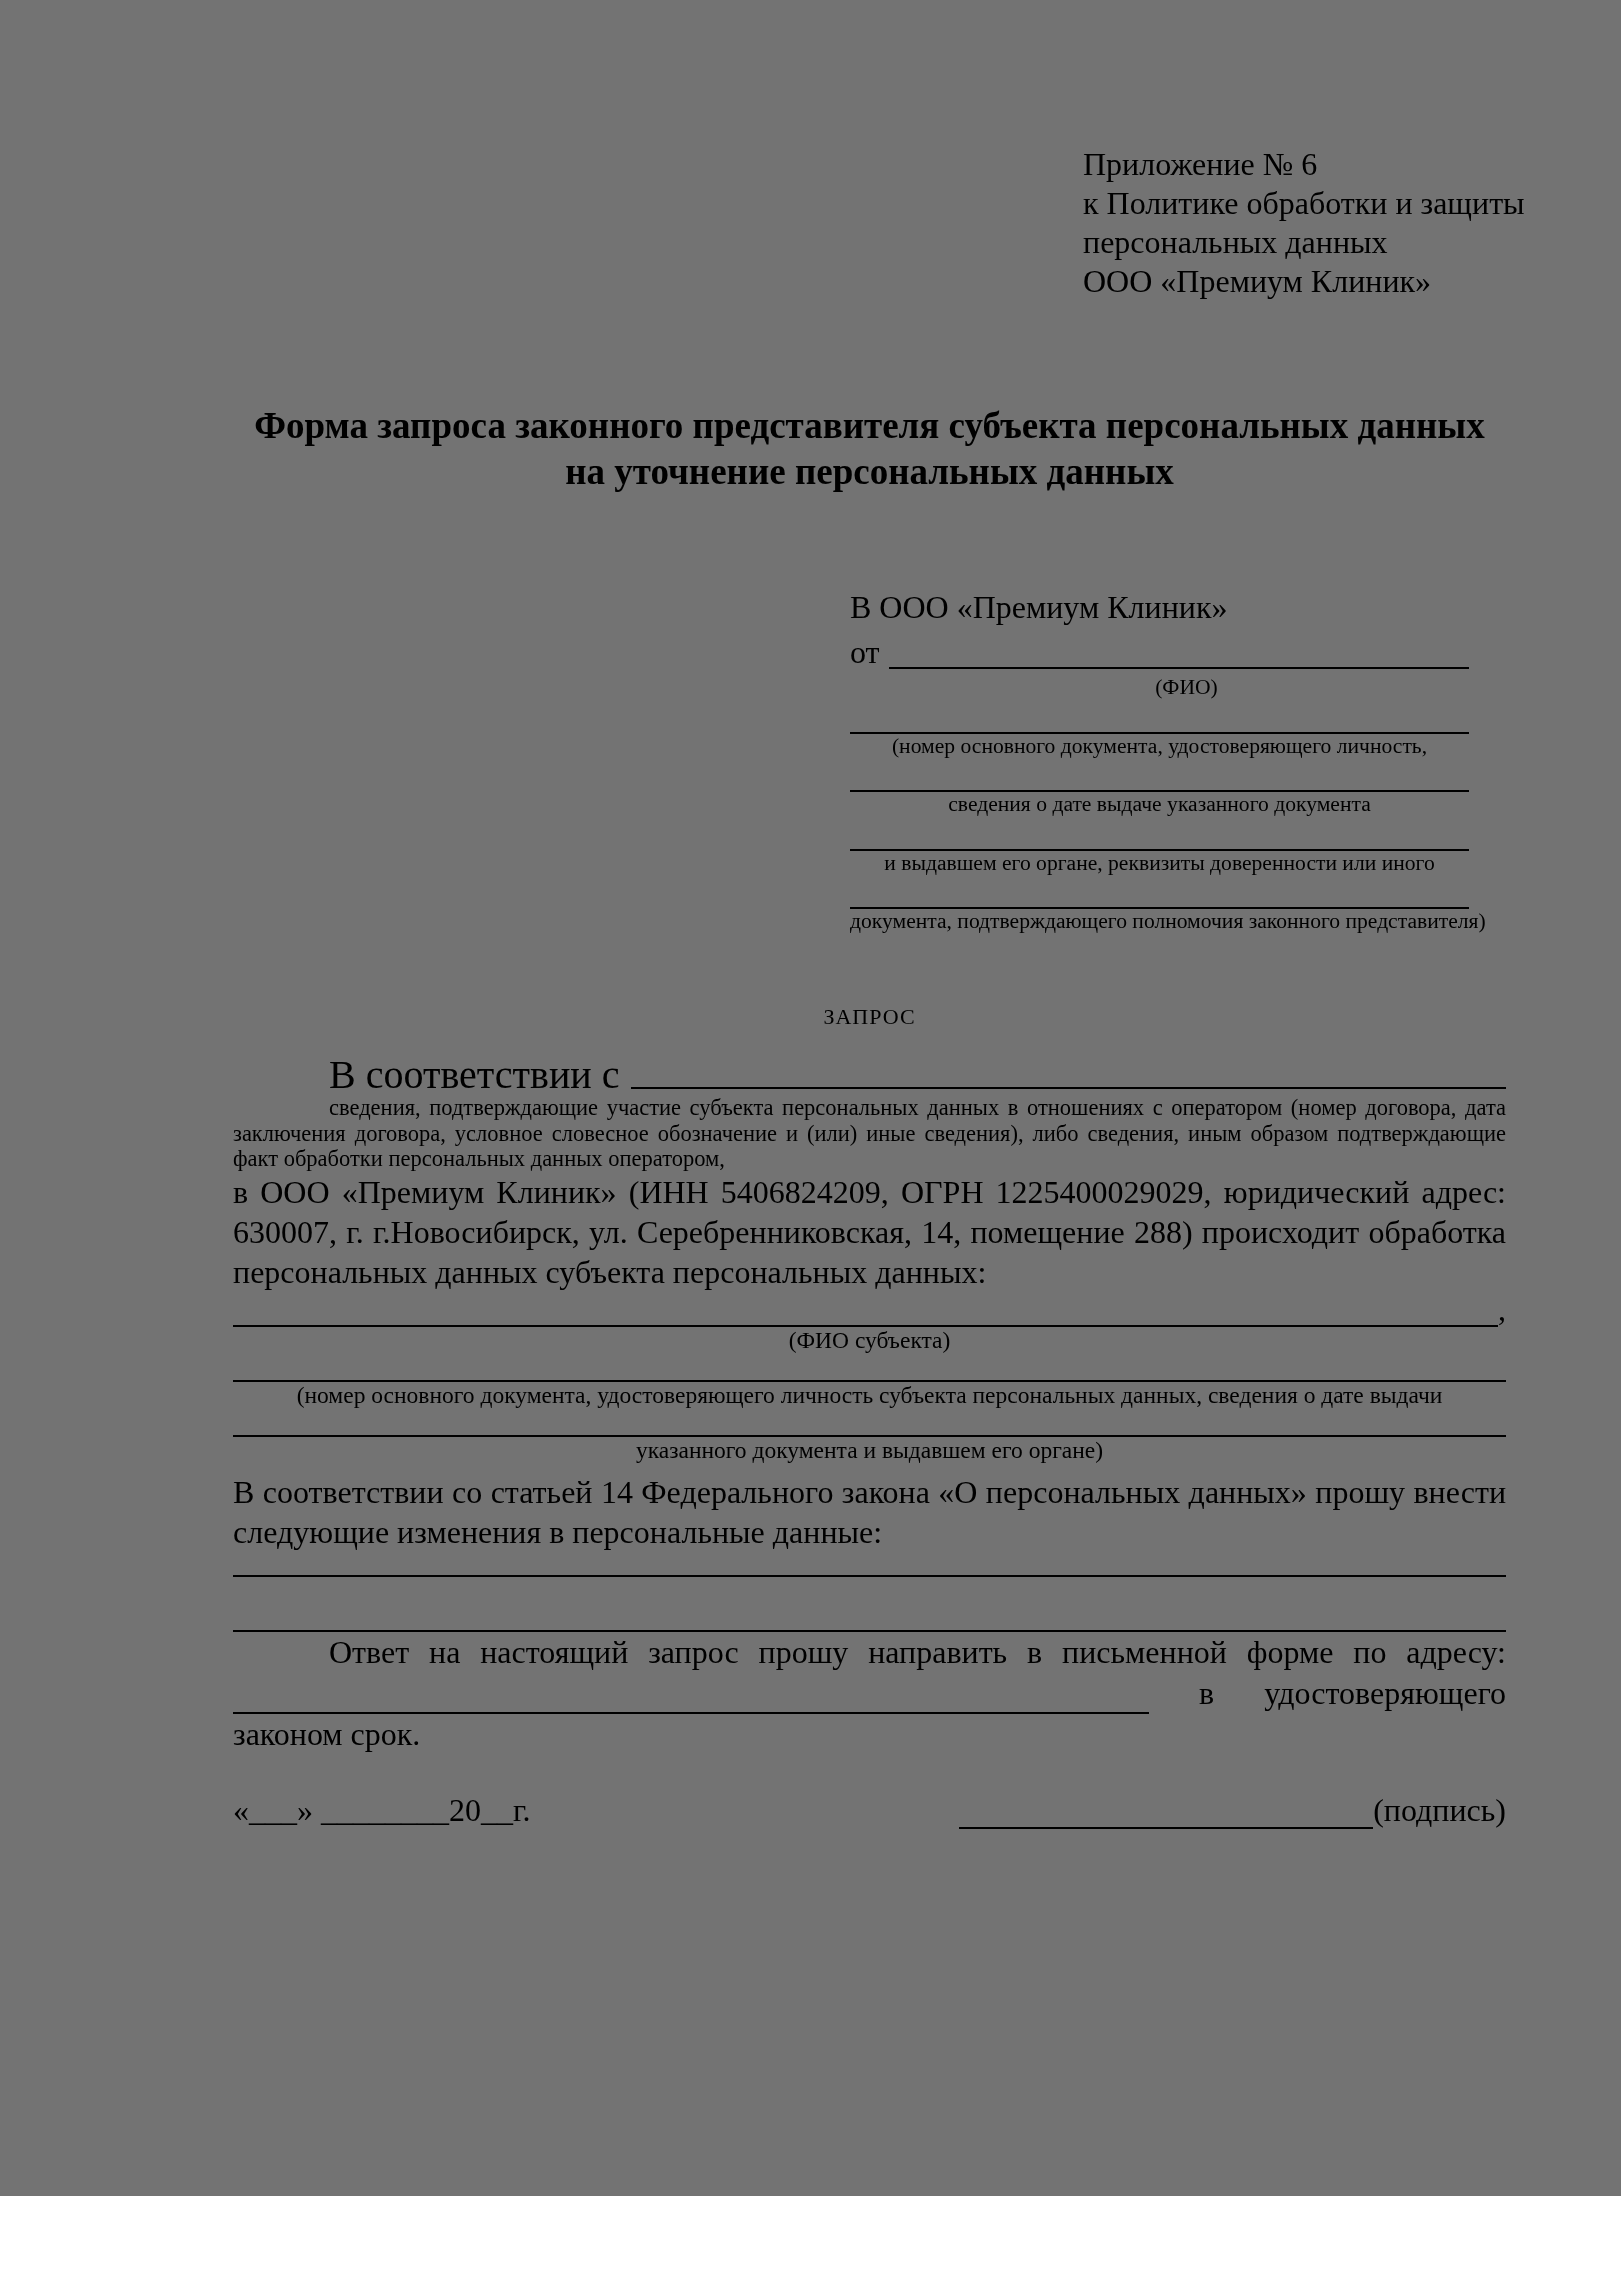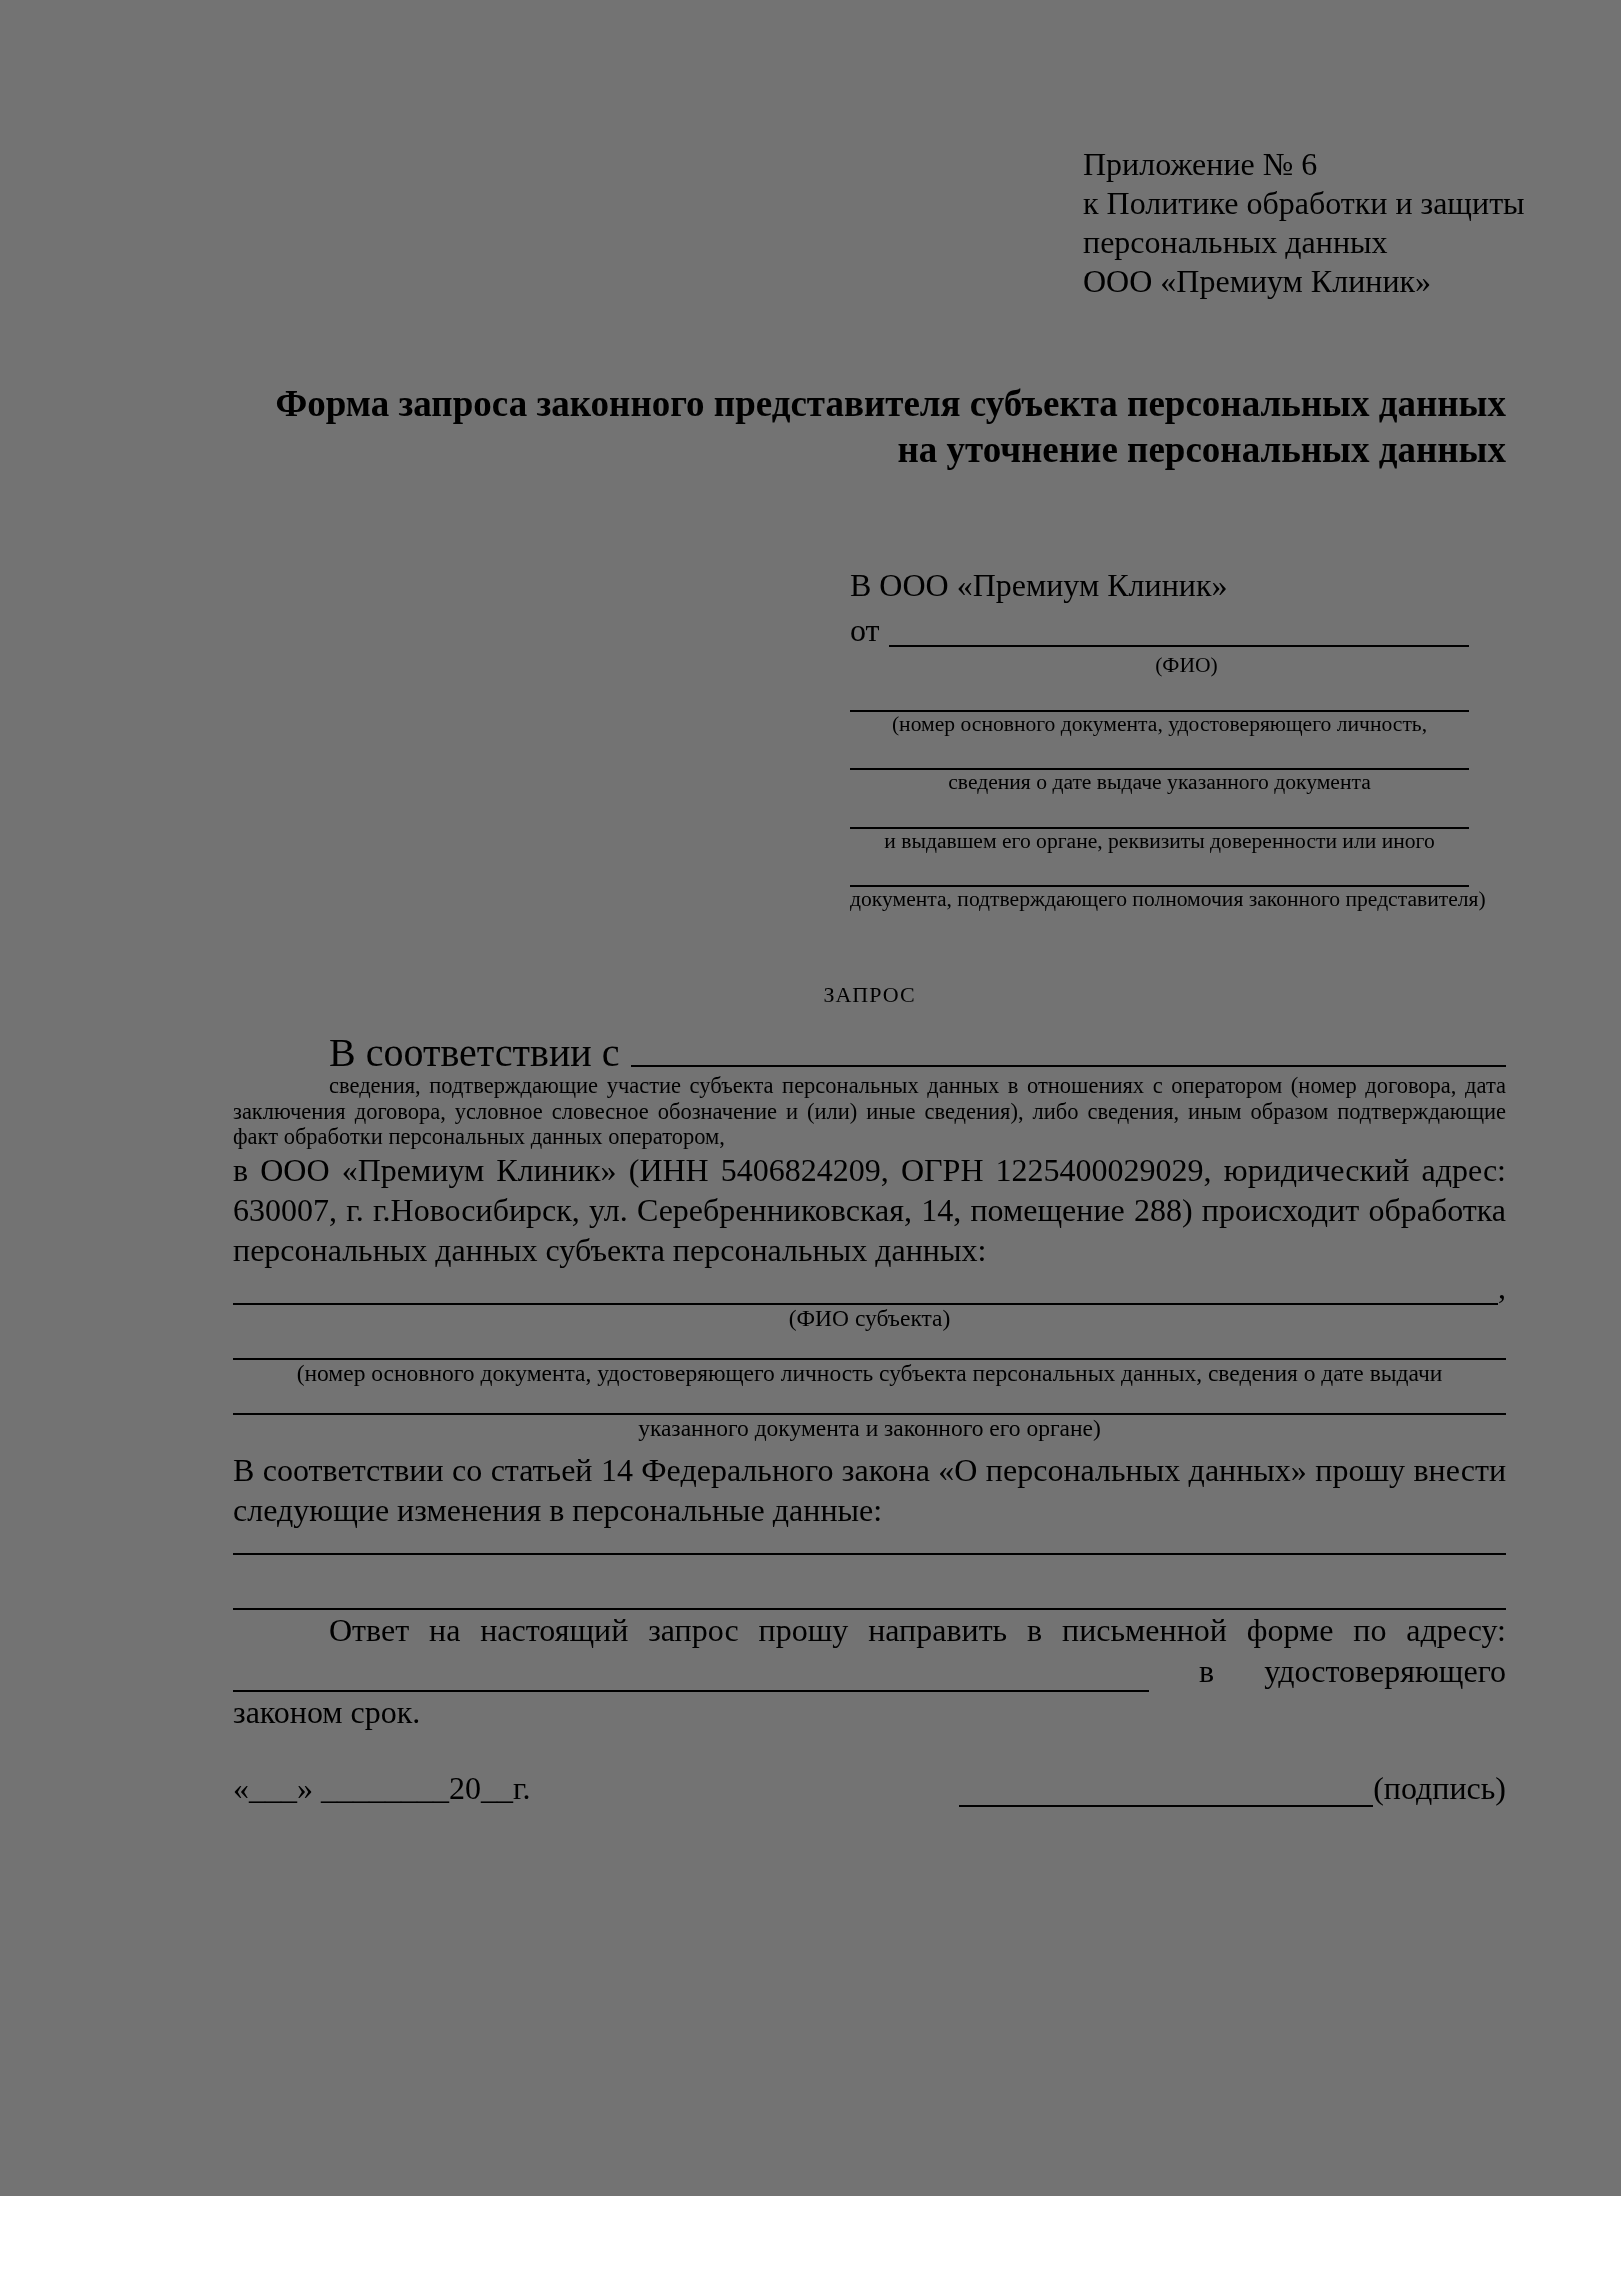--- a/index.html
+++ b/index.html
@@ -20,22 +20,22 @@
   }
   
   .annex {
     margin-left: 850px;
     font-size: 32px;
     line-height: 39px;
     white-space: nowrap;
   }
   
   .form-title {
-    margin-top: 80px;
-    text-align: right;
+    margin-top: 102px;
+    text-align: center;
     font-weight: bold;
     font-size: 37px;
     line-height: 46px;
   }
   
   .addressee {
     margin-left: 617px;
     width: 619px;
     margin-top: 90px;
     font-size: 32px;
@@ -212,21 +212,21 @@
   <div class="subject-line-row">
     <span class="rule"></span>
     <span>,</span>
   </div>
   <div class="mid-caption">(ФИО субъекта)</div>
 
   <div class="mid-rule"></div>
   <div class="mid-caption">(номер основного документа, удостоверяющего личность субъекта персональных данных, сведения о дате выдачи</div>
 
   <div class="mid-rule"></div>
-  <div class="mid-caption">указанного документа и законного его органе)</div>
+  <div class="mid-caption">указанного документа и выдавшем его органе)</div>
 
   <div class="body-par article-par">В соответствии со статьей 14 Федерального закона «О персональных данных» прошу внести следующие изменения в персональные данные:</div>
 
   <div class="blank-rule-1"></div>
   <div class="blank-rule-2"></div>
 
   <div class="answer-first">Ответ на настоящий запрос прошу направить в письменной форме по адресу:</div>
   <div class="address-row">
     <span class="rule"></span>
     <span>в</span>

